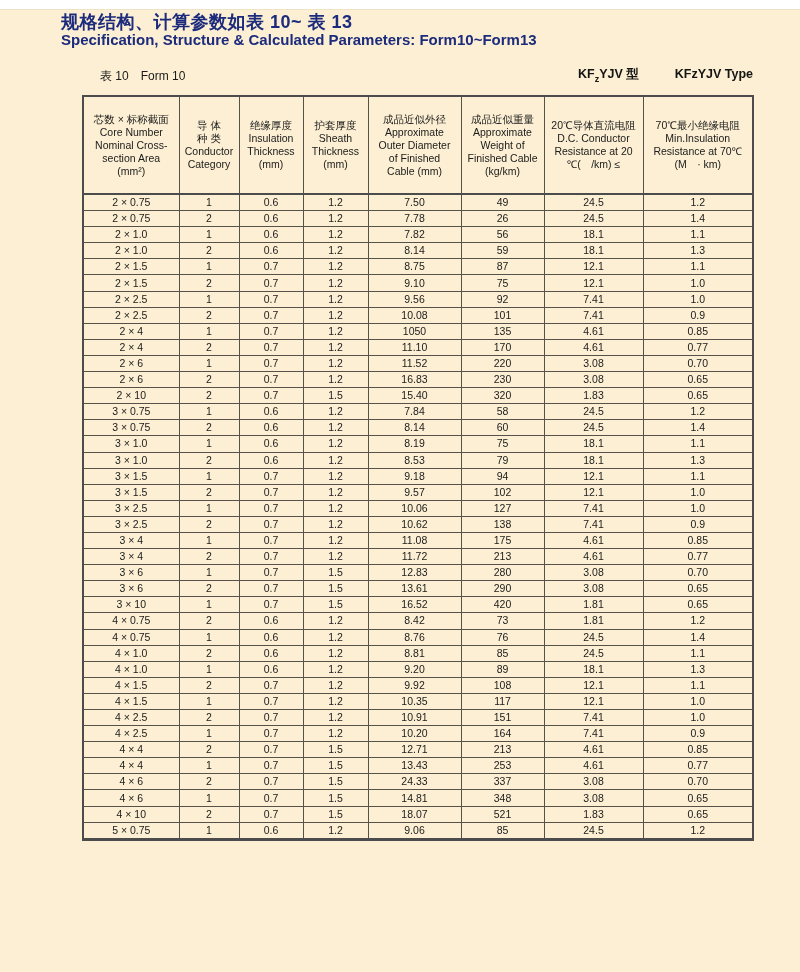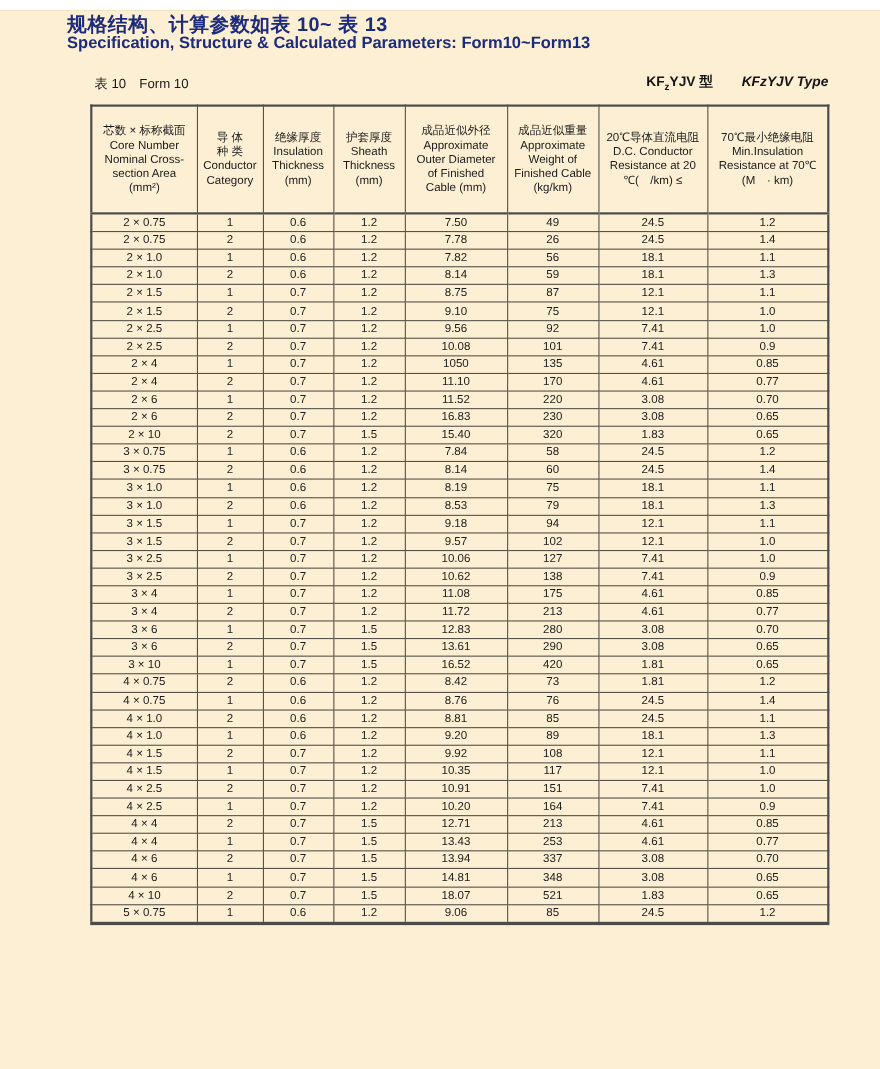--- a/index.html
+++ b/index.html
@@ -20,30 +20,30 @@
     position: absolute; left: 61px; top: 10px;
     font-size: 18px; font-weight: 700;
     color: #1c2b7c; letter-spacing: 0.5px;
   }
   .title-en {
     position: absolute; left: 61px; top: 31px;
     font-size: 15px; font-weight: 700;
     color: #1c2b7c;
   }
   .form-label {
-    position: absolute; left: 86px; top: 68px;
+    position: absolute; left: 100px; top: 68px;
     font-size: 12px; color: #1a1a1a;
   }
   .form-label .gap { display: inline-block; width: 12px; }
   .model-label {
     position: absolute; right: 47px; top: 66px;
     font-size: 12.5px; font-weight: 700; color: #141414;
   }
   .model-label sub { font-size: 9px; }
-  .model-label .en { margin-left: 26px; font-style: italic; }
+  .model-label .en { margin-left: 36px; }
   table.spec {
     position: absolute; left: 82px; top: 95px;
     width: 670px;
     border-collapse: collapse;
     table-layout: fixed;
     border: 2px solid #4c4c4c;
     border-bottom-width: 3px;
   }
   table.spec th, table.spec td {
     border: 1px solid #56524a;
@@ -490,21 +490,21 @@
         <td>13.43</td>
         <td>253</td>
         <td>4.61</td>
         <td>0.77</td>
       </tr>
       <tr>
         <td>4 × 6</td>
         <td>2</td>
         <td>0.7</td>
         <td>1.5</td>
-        <td>13.94</td>
+        <td>24.33</td>
         <td>337</td>
         <td>3.08</td>
         <td>0.70</td>
       </tr>
       <tr>
         <td>4 × 6</td>
         <td>1</td>
         <td>0.7</td>
         <td>1.5</td>
         <td>14.81</td>

